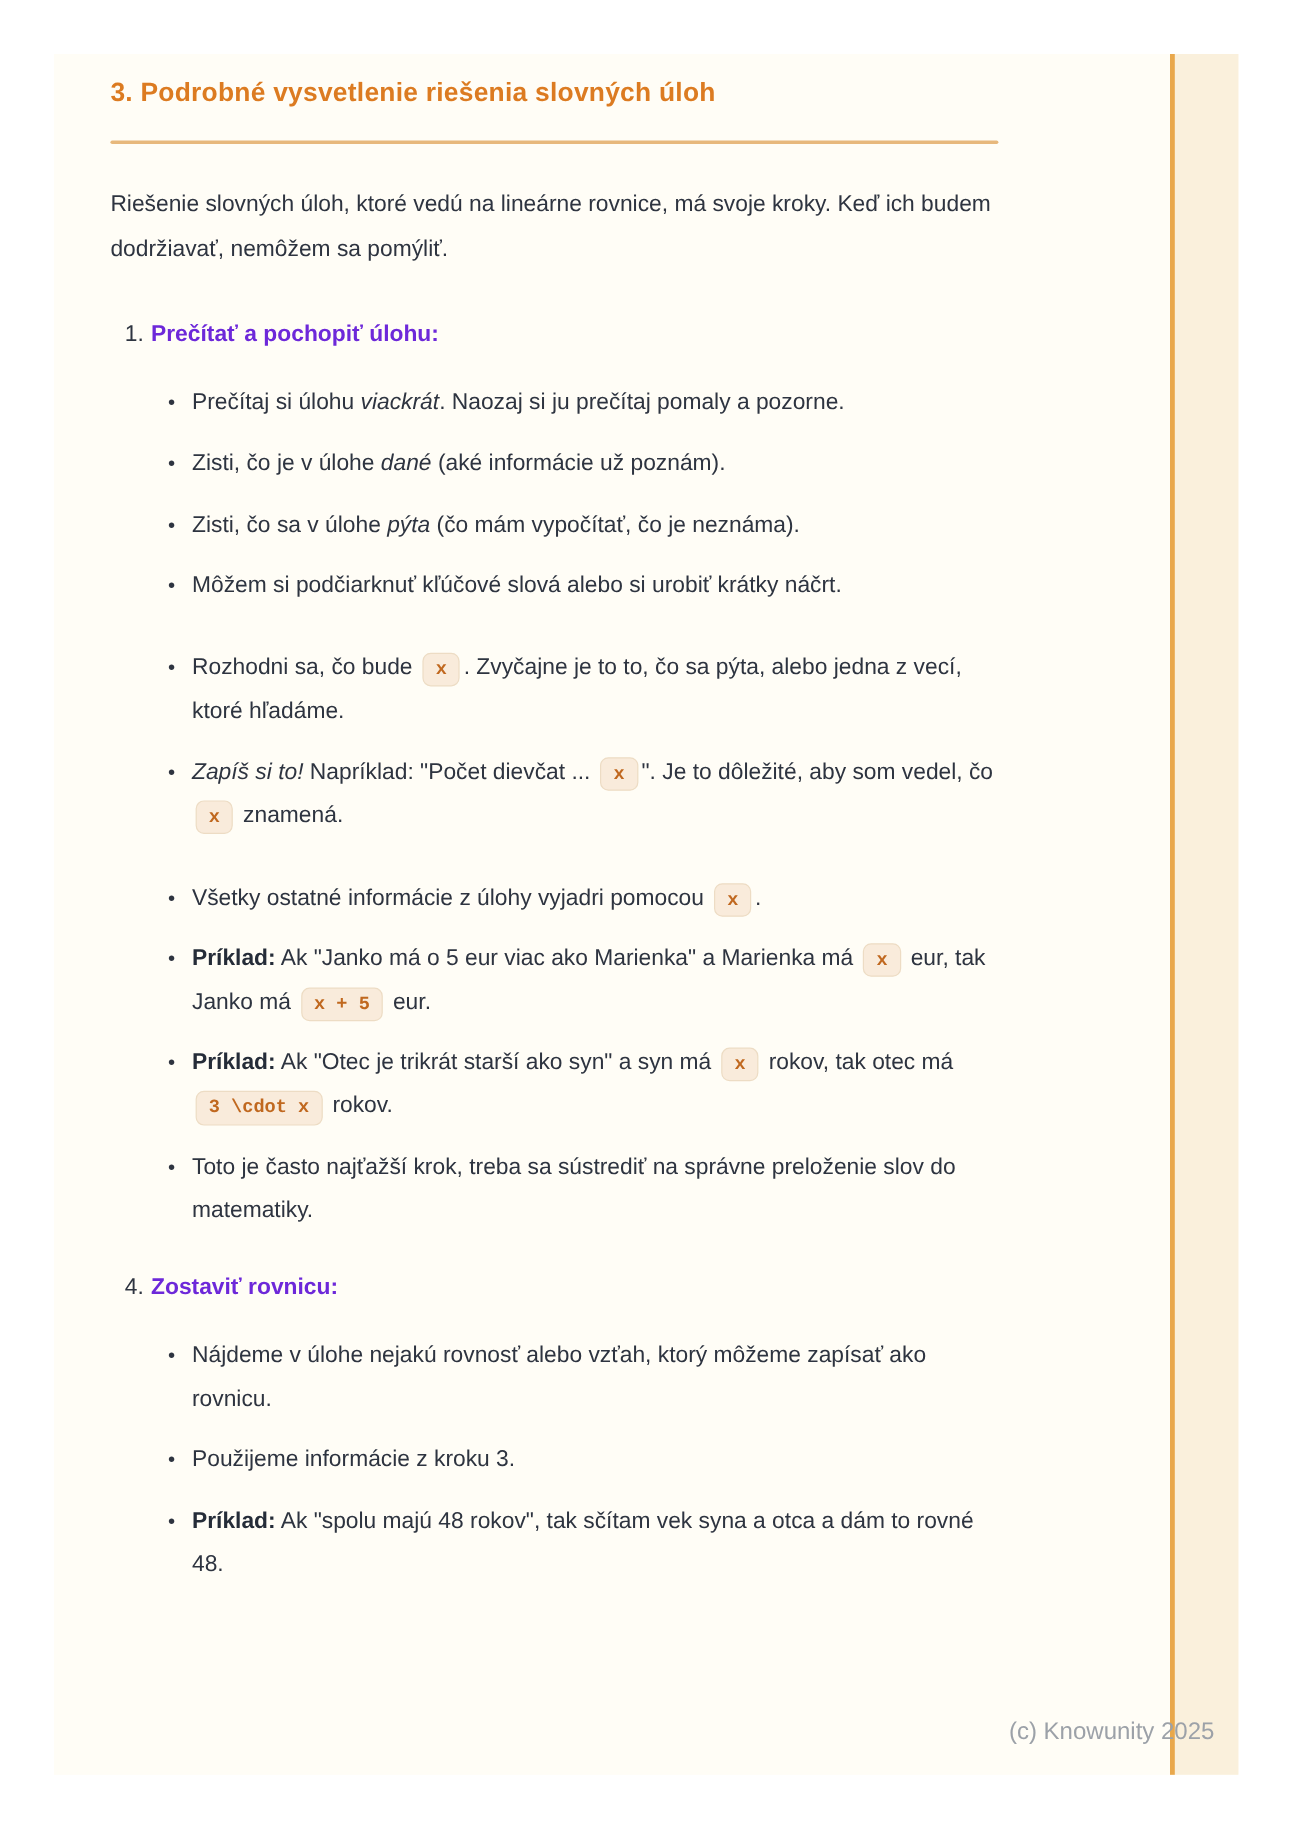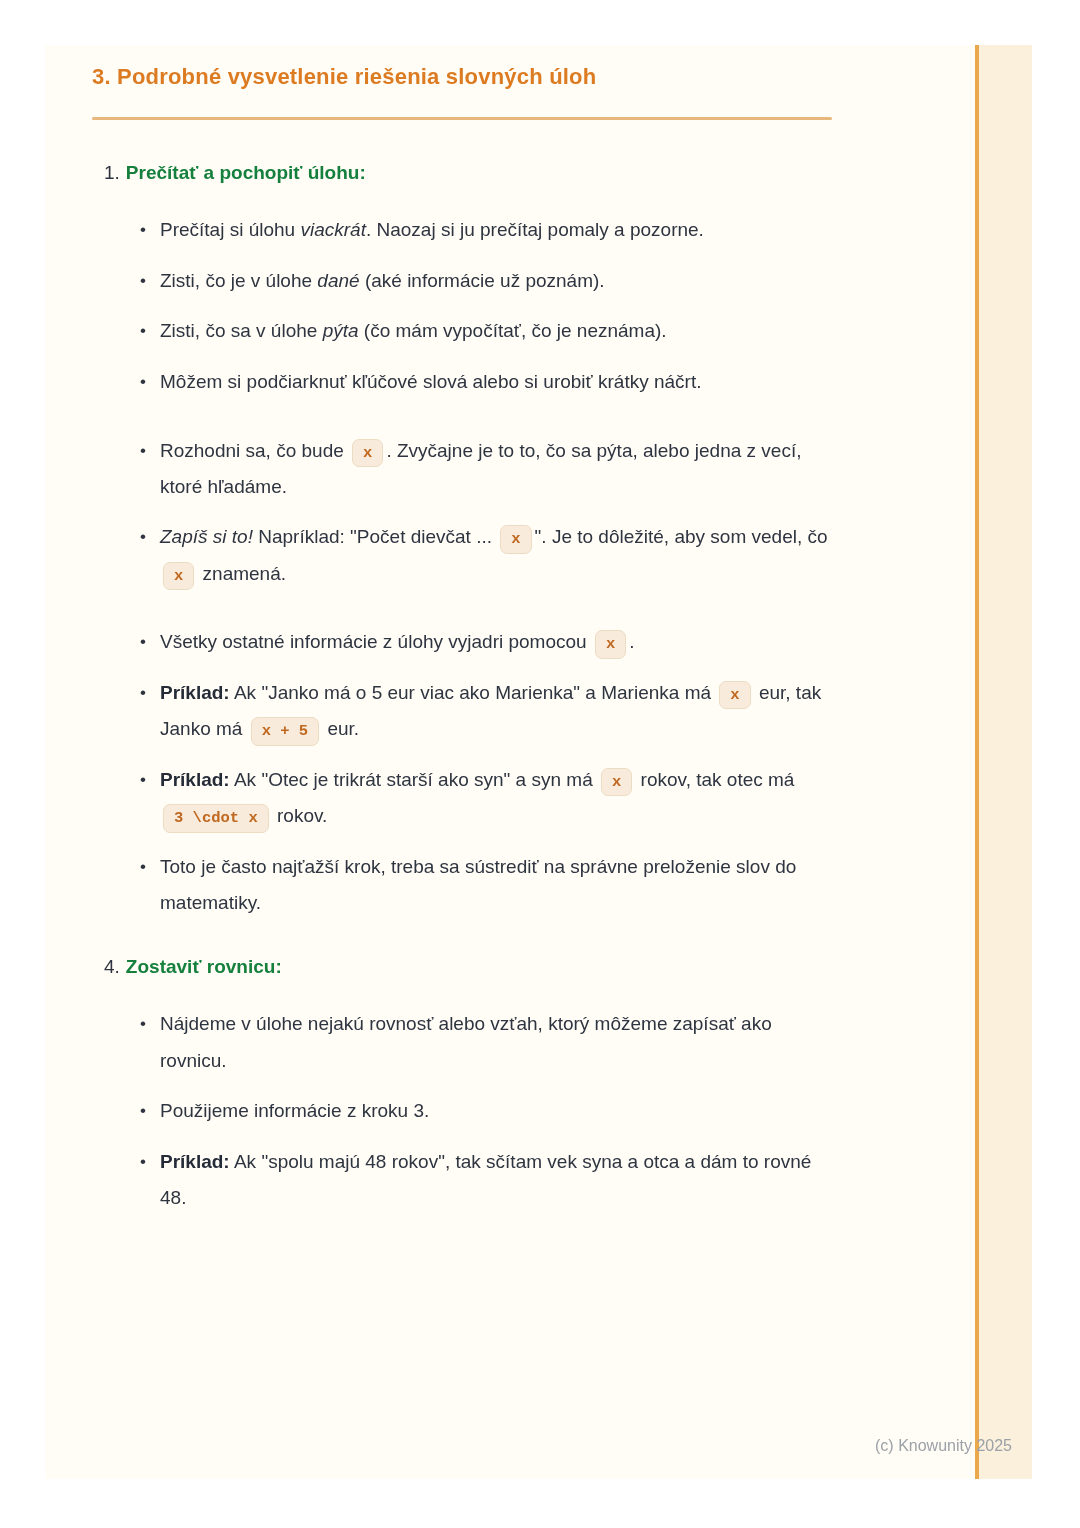--- a/index.html
+++ b/index.html
@@ -57,21 +57,21 @@
     color:#252c38;
   }
   .steps-list { margin-top:40px; }
   .step { margin-bottom:32px; }
   .step-head {
     font-size:19px;
     line-height:1.4;
     padding-left:12px;
   }
   .step-number { font-weight:400; color:#2e3440; margin-right:6px; }
-  .step-title  { font-weight:700; color:#15803d; }
+  .step-title  { font-weight:700; color:#6d28d9; }
   .bullet-list { margin-top:26px; padding-left:48px; }
   .bullet-item {
     display:flex;
     margin-bottom:14px;
     font-size:19px;
     line-height:1.92;
     color:#2e3440;
   }
   .bullet-marker {
     flex:0 0 20px;
@@ -93,33 +93,34 @@
     border-radius:7px;
     padding:3px 10px;
     margin:0 3px;
     line-height:1.3;
     vertical-align:baseline;
   }
   .footer-credit {
     position:absolute;
     right:20px;
     bottom:24px;
-    font-size:16px;
+    font-size:20px;
     color:#9ca1a8;
     z-index:2;
   }
 </style>
 </head>
 <body>
 
 <div class="page-card">
   <div class="accent-strip"></div>
   <div class="content">
     <h1 class="doc-title">3. Podrobné vysvetlenie riešenia slovných úloh</h1>
     <hr class="title-divider">
+    <p class="intro">Riešenie slovných úloh, ktoré vedú na lineárne rovnice, má svoje kroky. Keď ich budem dodržiavať, nemôžem sa pomýliť.</p>
     <div class="steps-list">
         <div class="step">
           <p class="step-head"><span class="step-number">1.</span><span class="step-title">Prečítať a pochopiť úlohu:</span></p>
           <div class="bullet-list">
             <div class="bullet-item">
               <span class="bullet-marker">•</span>
               <span class="bullet-text">Prečítaj si úlohu <em>viackrát</em>. Naozaj si ju prečítaj pomaly a pozorne.</span>
             </div>
             <div class="bullet-item">
               <span class="bullet-marker">•</span>

